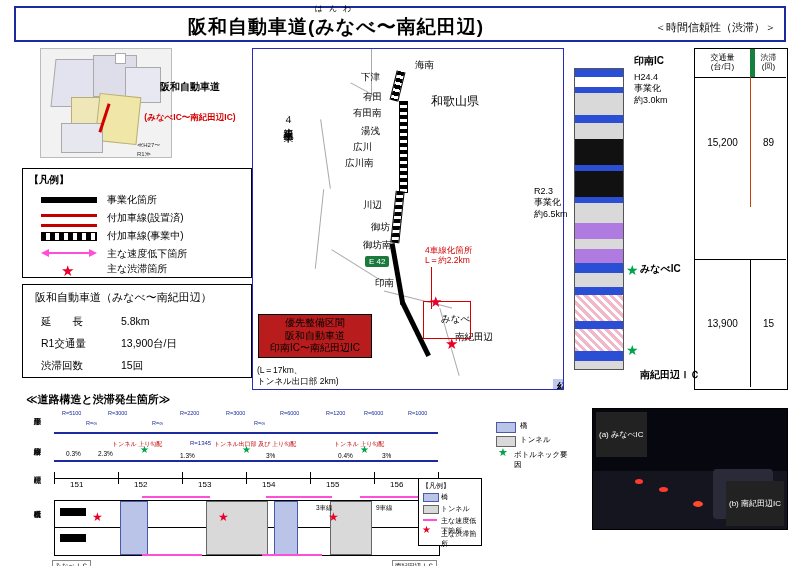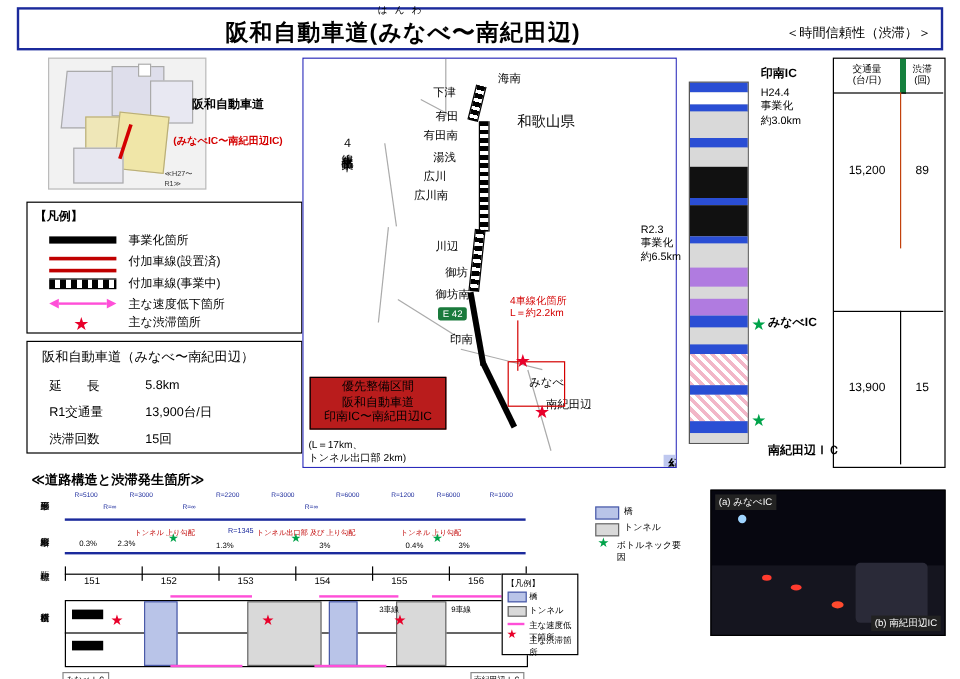--- a/index.html
+++ b/index.html
@@ -146,21 +146,21 @@
   }
   .legend3{
     left:496px;top:418px;width:78px;height:52px;font-size:7.5px;
   }
 
   
   .photo{
     left:592px;top:408px;width:194px;height:120px;
     background:#0b0b14;border:1px solid #000;overflow:hidden;
   }
-  .photo-cap{position:absolute;font-size:8px;color:#fff;background:#222;padding:1px 3px;}
+  .photo-cap{position:absolute;font-size:8px;color:#fff;background:#222;padding:17px 3px;}
   .photo-title{position:absolute;left:690px;top:408px;font-size:10px;font-weight:bold;}
   .cost{
     position:absolute;left:604px;top:532px;font-size:16px;font-weight:bold;color:#d40000;
   }
   .light{position:absolute;border-radius:50%;}
 </style>
 </head>
 <body>
 
 <div class="page">

